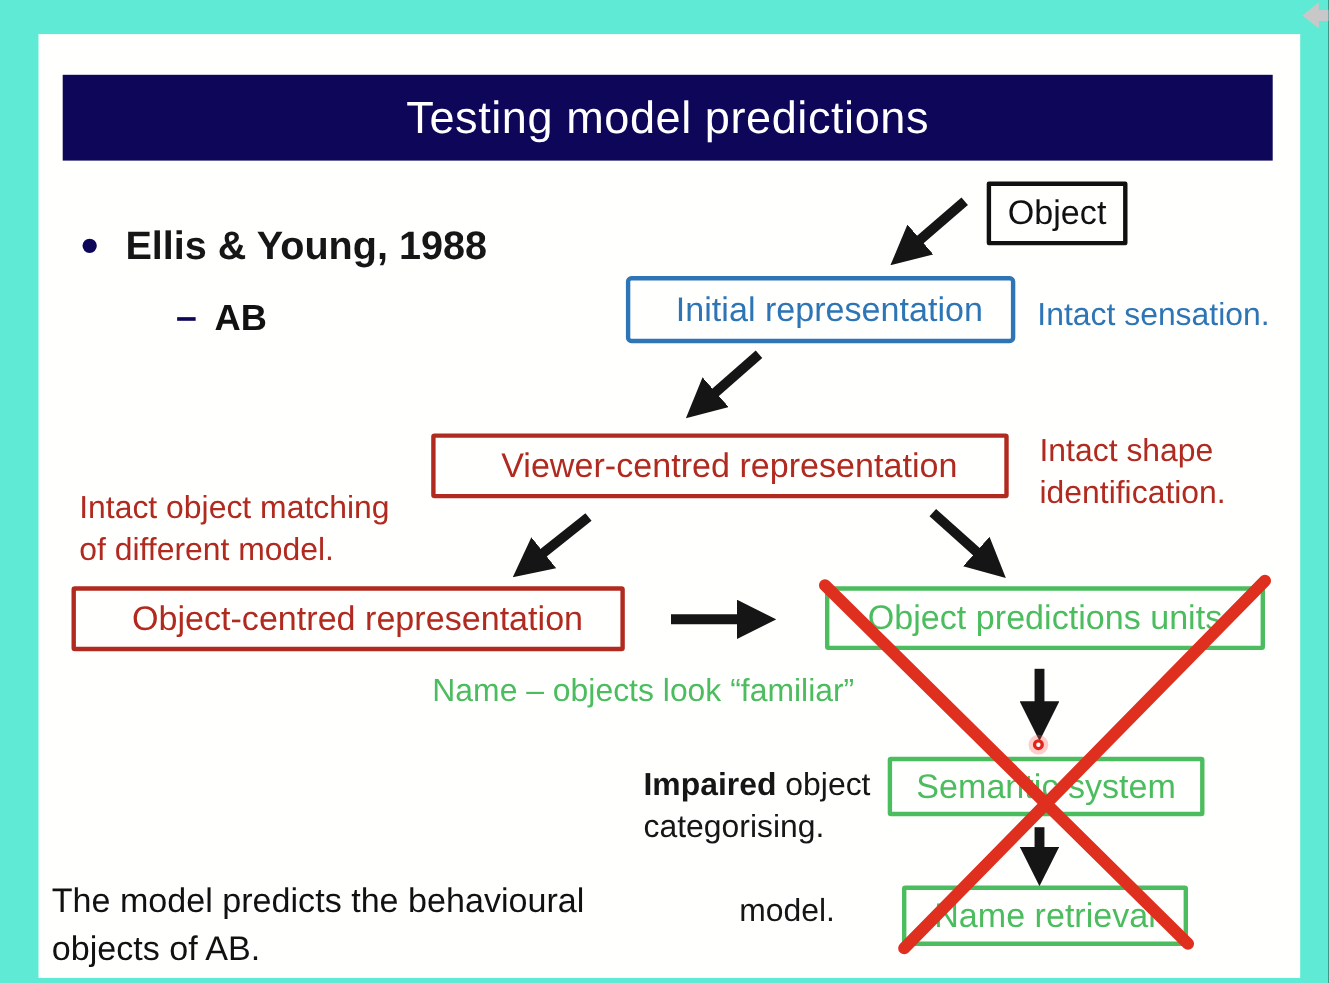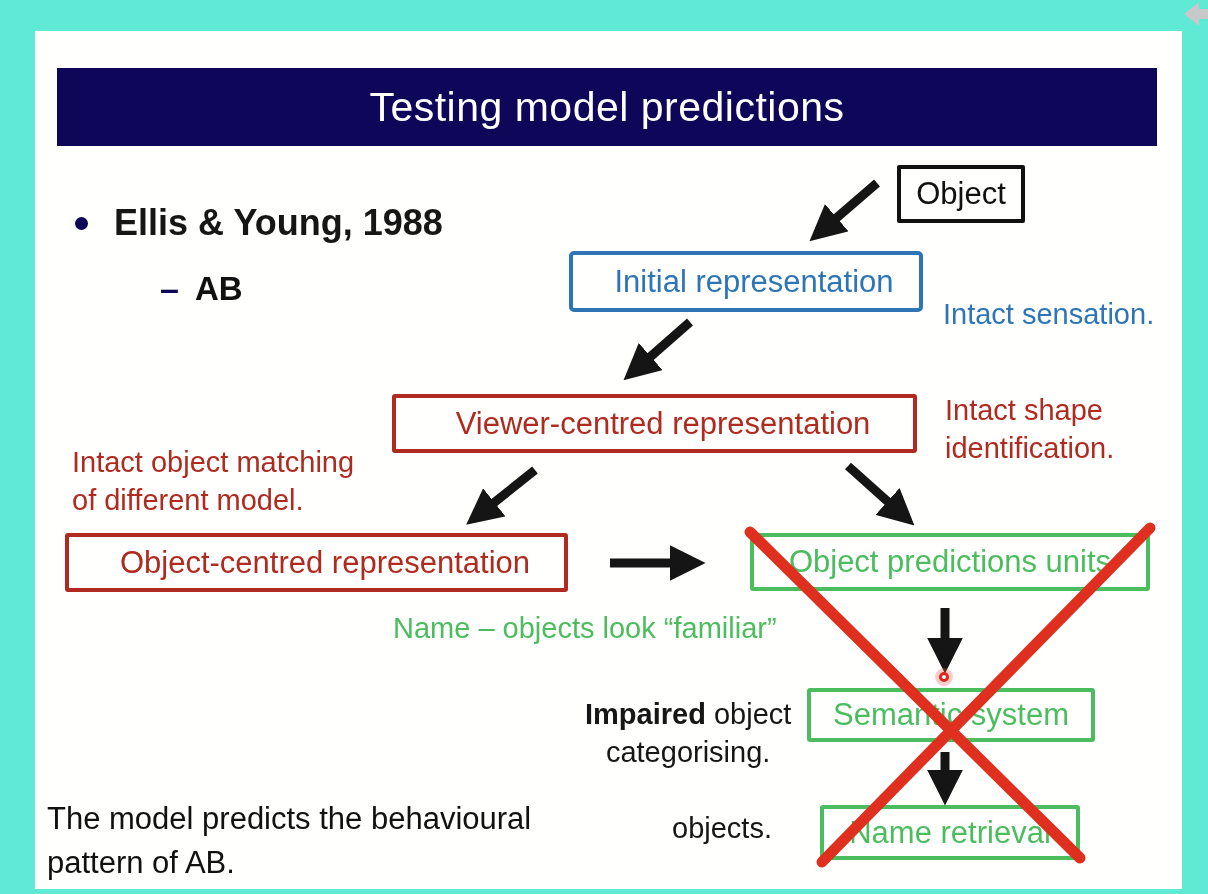--- a/index.html
+++ b/index.html
@@ -18,21 +18,21 @@
   .node{position:absolute;display:flex;align-items:center;justify-content:center;
         font-size:31px;background:transparent;box-sizing:border-box;}
   .node.black{border:4px solid #111;color:#111;border-radius:2px;}
   .node.blue{border:4px solid var(--blue);color:var(--blue);border-radius:5px;}
   .node.red{border:4px solid var(--red);color:var(--red);border-radius:3px;padding-left:17px;}
   .node.green{border:4px solid var(--green);color:var(--green);border-radius:3px;}
   .ann{position:absolute;font-size:29px;line-height:38px;}
   .ann.blue{color:var(--blue);}
   .ann.red{color:var(--red);}
   .ann.green{color:var(--green);}
-  .ann.ink{color:#161616;text-align:center;}
+  .ann.ink{color:#161616;}
   .ann b{font-weight:700;}
   .conclusion{position:absolute;left:12px;top:766px;font-size:31px;line-height:44px;color:#111;}
   svg.overlay{position:absolute;left:0;top:0;width:1147px;height:858px;pointer-events:none;}
   .arrow{stroke:var(--ink);stroke-width:9;}
   .mk{fill:var(--ink);}
   .xline{stroke:var(--xred);stroke-width:11;stroke-linecap:round;fill:none;}
   .laser-glow{fill:var(--laserglow);}
   .laser-ring{fill:#fff;stroke:var(--laser);stroke-width:3;}
   .corner{position:absolute;right:0;top:0;width:26px;height:30px;}
 </style>
@@ -67,46 +67,46 @@
     <div class="node red" style="left:357px;top:363px;width:525px;height:59px;">Viewer-centred representation</div>
 
     <div class="node red" style="left:30px;top:502px;width:503px;height:59px;">Object-centred representation</div>
 
     <div class="node green" style="left:715px;top:502px;width:400px;height:58px;">Object predictions units</div>
 
     <div class="node green" style="left:772px;top:657px;width:288px;height:54px;">Semantic system</div>
 
     <div class="node green" style="left:785px;top:774px;width:260px;height:55px;">Name retrieval</div>
 
-    <div class="ann blue" style="left:908px;top:236px;margin-top:28px;">Intact sensation.</div>
+    <div class="ann blue" style="left:908px;top:236px;">Intact sensation.</div>
 
     <div class="ann red" style="left:910px;top:360px;">
       <div>Intact shape</div>
       <div>identification.</div>
     </div>
 
     <div class="ann red" style="left:37px;top:412px;">
       <div>Intact object matching</div>
       <div>of different model.</div>
     </div>
 
     <div class="ann green" style="left:358px;top:578px;">Name – objects look “familiar”</div>
 
     <div class="ann ink" style="left:550px;top:664px;">
       <div><b>Impaired</b><span> object</span></div>
       <div>categorising.</div>
     </div>
 
     <div class="ann ink" style="left:637px;top:778px;">
-      <div>objects.</div>
+      <div>model.</div>
     </div>
 
     <div class="conclusion">
       <div>The model predicts the behavioural</div>
-      <div>pattern of AB.</div>
+      <div>objects of AB.</div>
     </div>
 
     <svg class="overlay" viewBox="0 0 1147 858">
       <defs>
         <marker id="ah" markerWidth="4" markerHeight="4" refX="2.6" refY="2" orient="auto">
           <path class="mk" d="M0,0 L4,2 L0,4 z"></path>
         </marker>
       </defs>
       <g>
           <line class="arrow" x1="842" y1="152" x2="784" y2="202" marker-end="url(#ah)"></line>

